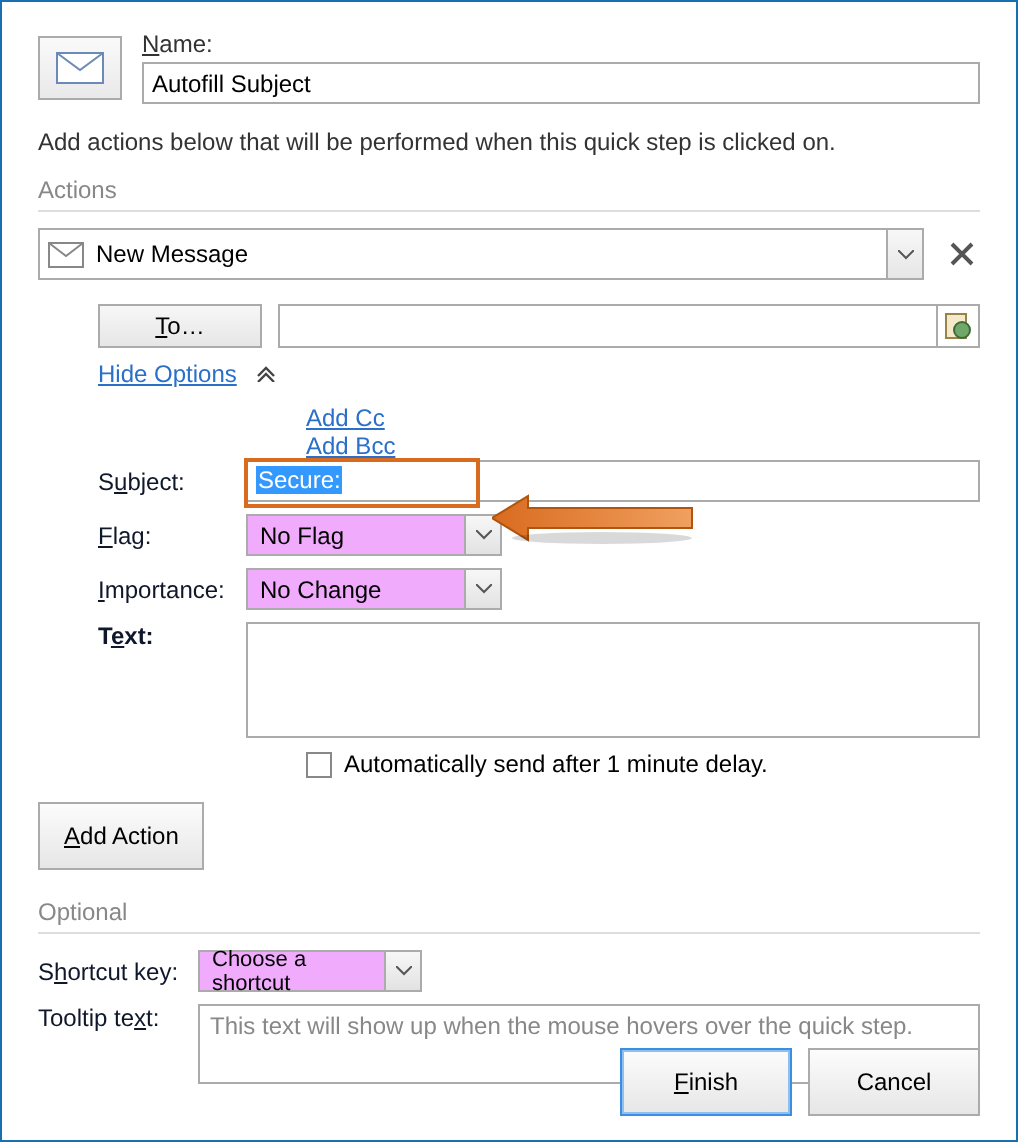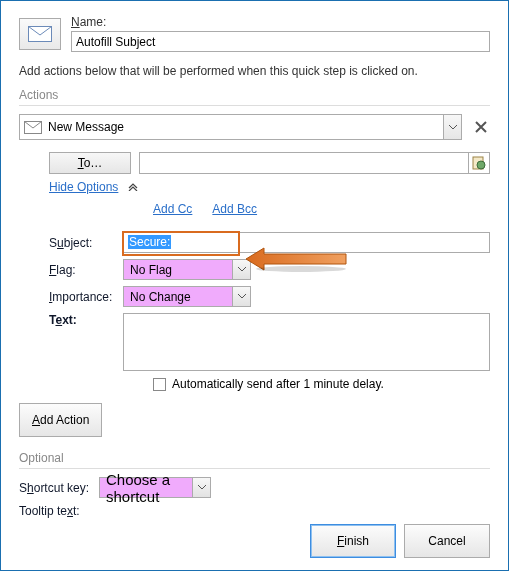--- a/index.html
+++ b/index.html
@@ -30,21 +30,21 @@
 .delete-x { width: 18px; margin-left: 10px; color: #555; font-size: 16px; display:flex; align-items:center; justify-content:center; }
 .indent { padding-left: 30px; }
 .to-row { display: flex; align-items: center; margin-bottom: 6px; }
 .to-btn { width: 82px; height: 22px; border: 1px solid #ababab; background: linear-gradient(#f7f7f7,#e6e6e6); }
 .to-field-wrap { flex:1; display:flex; margin-left: 8px; }
 .to-field { flex: 1; height: 22px; border: 1px solid #ababab; border-right:none; }
 .ab-btn { width: 22px; height: 22px; border: 1px solid #ababab; background:#fff; display:flex; align-items:center; justify-content:center; }
 .hideopt-row { display:flex; justify-content:flex-start; align-items:center; margin: 6px 0 8px 0; color:#2a6fc9; }
 .hideopt-row a { color:#2a6fc9; text-decoration: underline; margin-right: 10px; }
 .chev-up { width:14px; display:inline-block; }
-.cc-row { display:flex; margin-bottom: 16px; padding-left:104px; }
+.cc-row { display:flex; margin-bottom: 0; padding-left:104px;flex-direction:column; }
 .cc-row a { color:#2a6fc9; text-decoration: underline; margin-right: 20px; }
 .field-row { display:flex; align-items:center; margin-bottom: 6px; }
 .field-label { width: 74px; color: #0f172a; }
 .field-label u { text-decoration: underline; }
 .subject-input { flex:1; height: 21px; border: 1px solid #ababab; padding: 2px 4px; position: relative; }
 .subject-highlight { position:absolute; left:-2px; top:-2px; width: 118px; height: 25px; border: 2px solid #d96b1f; pointer-events:none; }
 .subject-text { background: #3399ff; color: #fff; padding: 0 1px; }
 .dd { height: 21px; border: 1px solid #ababab; display:flex; align-items:center; background:#f0abfc; }
 .dd .dd-text { flex:1; padding: 0 6px; }
 .dd .dd-btn { width: 18px; height: 19px; background: linear-gradient(#f7f7f7,#e2e2e2); border-left:1px solid #ababab; display:flex; align-items:center; justify-content:center; }
@@ -185,31 +185,34 @@
     <div class="add-action-row">
       <button class="btn"><u>A</u>dd Action</button>
     </div>
 
     <div class="section-label">Optional</div>
     <div class="opt-rule"></div>
 
     <div class="field-row">
       <span class="field-label" style="width:80px;">S<u>h</u>ortcut key:</span>
       <div class="dd shortcut-dd">
-        <span class="dd-text" style="font-size:15px;">Choose a shortcut</span>
+        <span class="dd-text" style="font-size:11px;">Choose a shortcut</span>
         <span class="dd-btn">
             <svg width="8" height="5" viewBox="0 0 8 5">
               <path d="M0 0 L4 4 L8 0" fill="none" stroke="#555"></path>
             </svg>
           </span>
       </div>
     </div>
 
     <div class="field-row" style="align-items:flex-start;">
       <span class="field-label" style="width:80px;">Tooltip te<u>x</u>t:</span>
+      <div class="tooltip-box">
+        <span>This text will show up when the mouse hovers over the quick step.</span>
+      </div>
     </div>
   </div>
 
   <div class="footer">
     <button class="btn default"><u>F</u>inish</button>
     <button class="btn">Cancel</button>
   </div>
 
   <svg class="arrow-annot" width="110" height="28" viewBox="0 0 110 28">
     <defs>

